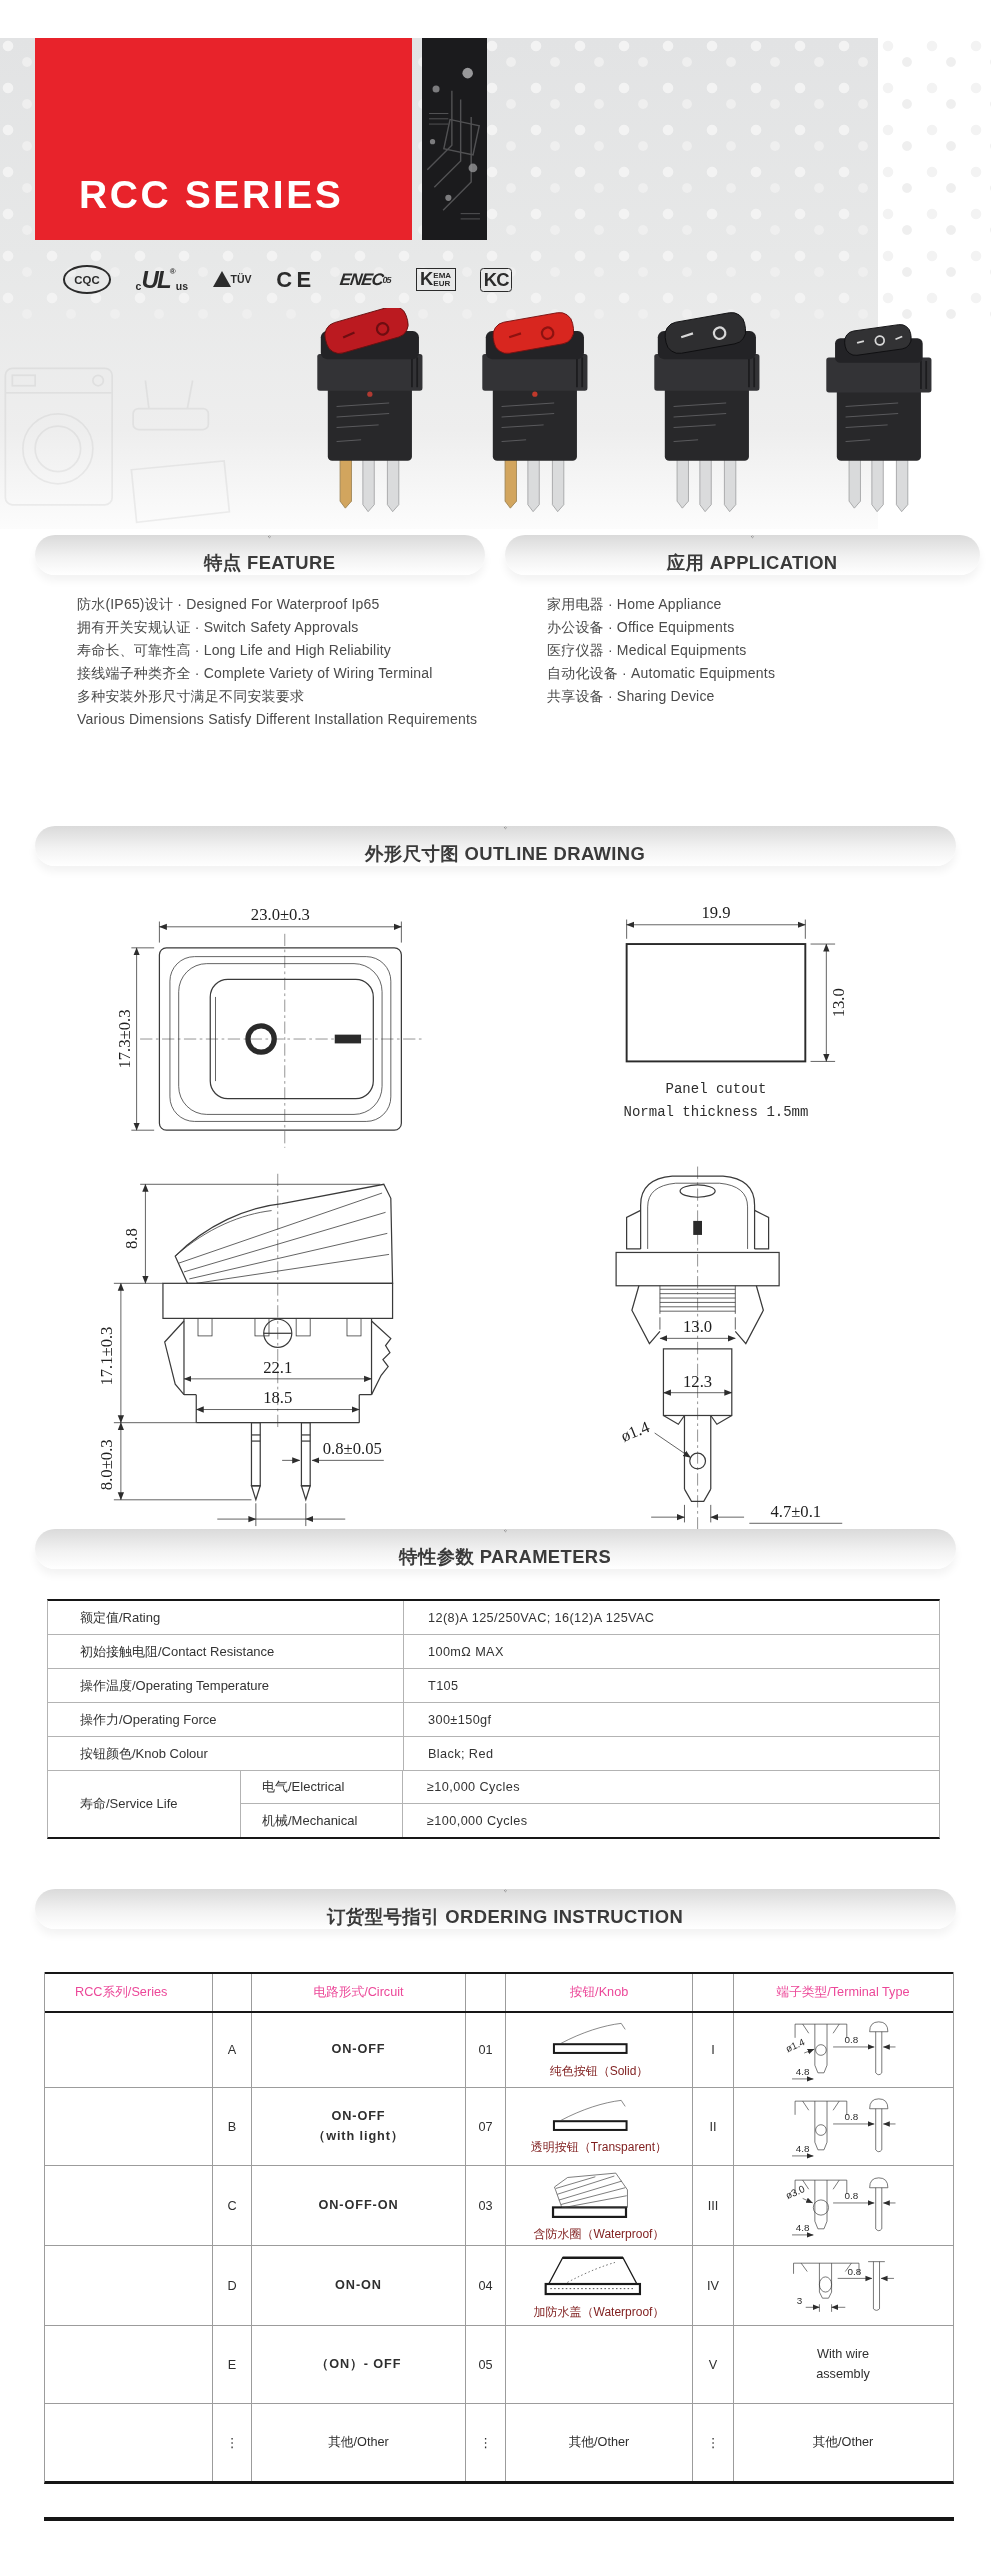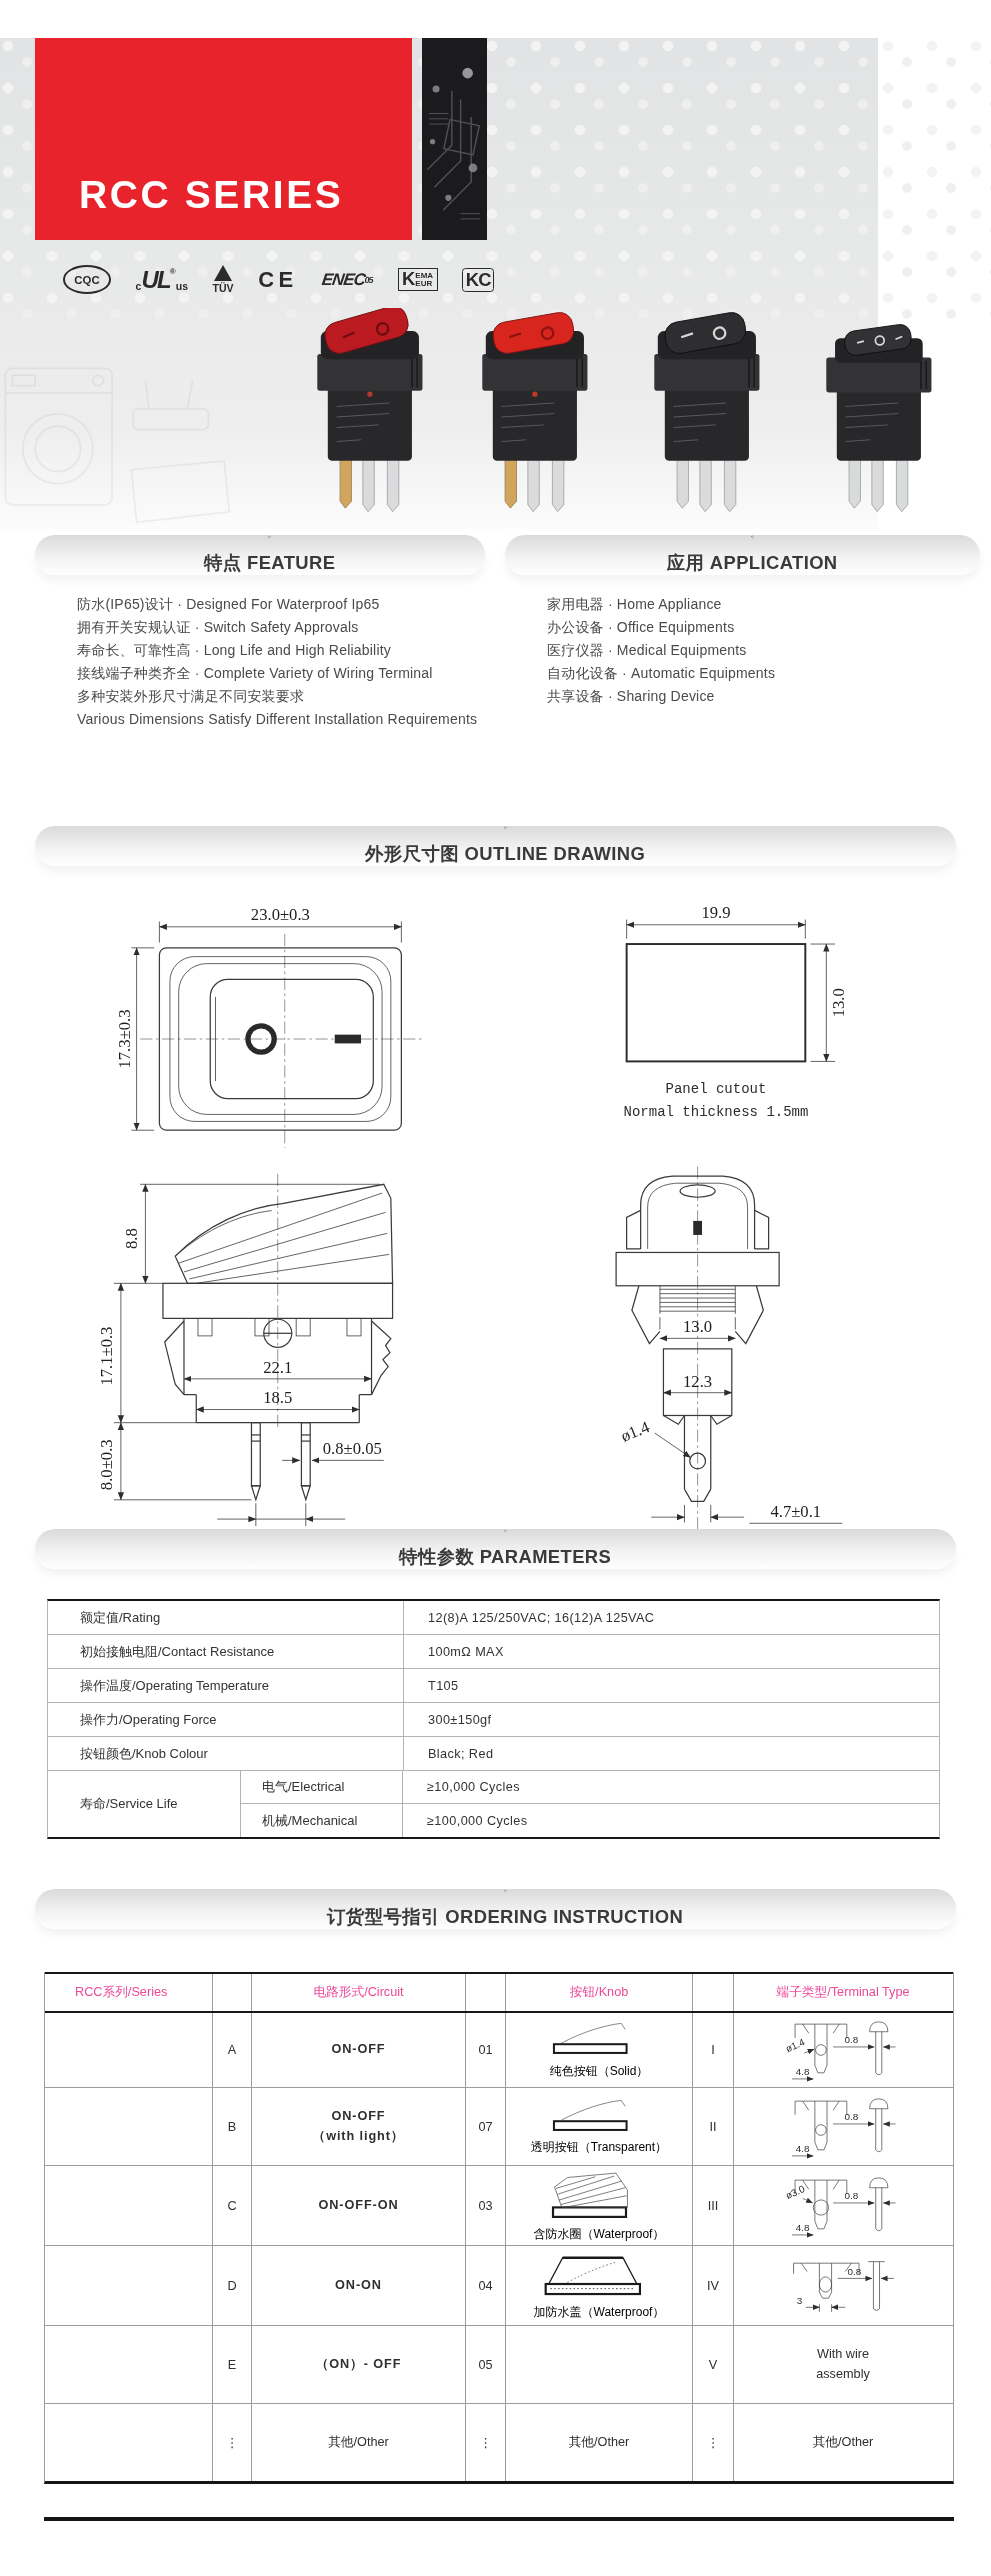--- a/index.html
+++ b/index.html
@@ -20,21 +20,21 @@
   .certs{position:absolute;left:63px;top:216px;height:51px;display:flex;align-items:center;
          gap:24.6px;color:#2b2b2b;}
   .cert{display:flex;align-items:center;justify-content:center;}
   .cert-oval{width:44px;height:24.6px;border:2.2px solid #2b2b2b;border-radius:50%;
          font-weight:bold;font-size:11.4px;display:flex;align-items:center;justify-content:center;}
   .cert-ul{position:relative;font-weight:bold;}
   .cert-ul .big{font-size:24px;font-style:italic;letter-spacing:-1.8px;}
   .cert-ul .c{font-size:10.5px;position:relative;top:6.1px;}
   .cert-ul .us{font-size:10.5px;position:relative;top:6.1px;}
   .cert-ul .reg{font-size:8px;position:relative;top:-8px;}
-  .cert-tuv{display:flex;flex-direction:column;align-items:center;line-height:1;}
+  .cert-tuv{display:flex;flex-direction:row;align-items:center;line-height:1;}
   .cert-tuv .tri{width:0;height:0;border-left:9.7px solid transparent;border-right:9.7px solid transparent;
          border-bottom:16px solid #2b2b2b;margin-bottom:1.8px;}
   .cert-tuv .txt{font-size:10.5px;font-weight:bold;}
   .cert-ce{font-size:22px;font-weight:bold;letter-spacing:4.4px;}
   .cert-enec{font-size:16.7px;font-weight:bold;font-style:italic;letter-spacing:-0.9px;transform:skewX(-8deg);}
   .cert-enec .sub{font-size:8.8px;font-style:normal;}
   .cert-kema{border:1.8px solid #2b2b2b;padding:0.9px 3.5px;display:flex;align-items:center;line-height:1;}
   .cert-kema .k{font-size:18.4px;font-weight:bold;}
   .cert-kema .col{display:flex;flex-direction:column;font-size:8px;font-weight:bold;}
   .cert-kc{font-size:18.4px;font-weight:bold;letter-spacing:-0.9px;border:1.8px solid #2b2b2b;border-radius:3.5px;
@@ -83,21 +83,21 @@
   .ohead{height:37px;border-top:2.6px solid #161616;border-bottom:2.6px solid #161616;box-sizing:content-box;}
   .ohead > div{display:flex;align-items:center;justify-content:center;font-size:12.7px;color:#ec4899;
         border-right:0.9px solid #9c9c9c;}
   .ohead > div:first-child{justify-content:flex-start;padding-left:30px;}
   .ohead > div:last-child{border-right:none;}
   .orow > div{display:flex;flex-direction:column;align-items:center;justify-content:center;
         border-right:0.9px solid #9c9c9c;font-size:12.7px;color:#2f2f2f;box-sizing:border-box;}
   .orow > div:last-child{border-right:none;}
   .orow + .orow{border-top:0.9px solid #9c9c9c;}
   .circuit-txt{font-weight:bold;letter-spacing:0.9px;font-size:13px;line-height:1.5;text-align:center;}
-  .knob-cap{font-size:12px;margin-top:3.5px;color:#000000;}
+  .knob-cap{font-size:12px;margin-top:3.5px;color:#7f1d1d;}
   .note-txt{font-size:11.4px;line-height:1.5;text-align:center;color:#3a3a3a;}
   .tdim{font-family:"Liberation Sans",sans-serif;font-size:13px;fill:#2d2d2d;}
   
   .footnote{position:absolute;left:47px;top:2494px;font-size:12.7px;color:#1f1f1f;}
   .footnote .cn{font-weight:bold;}
   .footnote .en{margin-left:8.8px;font-weight:normal;color:#2a2a2a;}
   .bottom-rule{position:absolute;left:44px;top:2517px;width:910px;height:3.5px;background:#161616;}
 </style>
 </head>
 <body>

